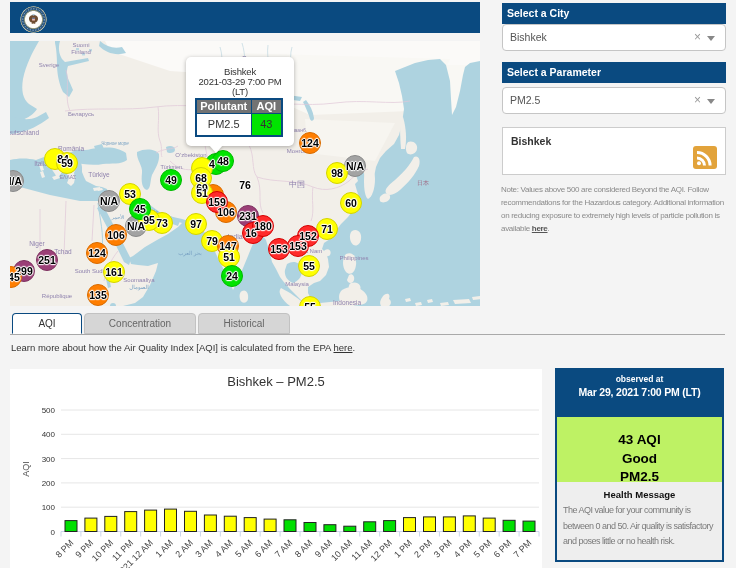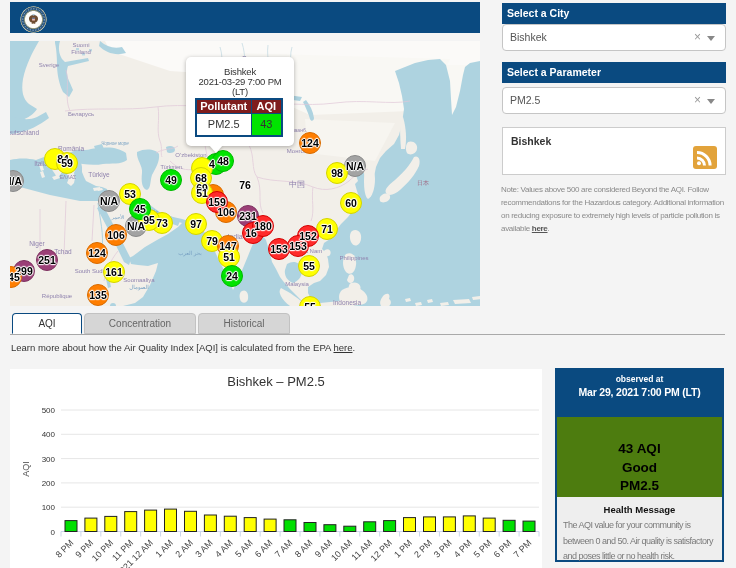--- a/index.html
+++ b/index.html
@@ -27,29 +27,29 @@
   #learn { left:11px; top:342px; font-size:9.5px; color:#333; }
   #learn a { color:#333; }
   
   #chart { left:10px; top:369px; width:532px; height:199px; background:#fff; }
   
   #cc { left:555px; top:368px; width:169px; height:194px; background:#eee; border:2px solid #0a4a80; }
   #cc .hd { background:#0a4a80; color:#fff; text-align:center; padding-top:4px; height:47px; }
   #cc .hd .l1 { font-size:10.5px; line-height:14px; font-weight:bold; margin-top:2px; }
   #cc .hd .l2 { font-size:8.5px; line-height:11px; font-weight:bold; }
   #cc .hd .l3 { font-size:10.5px; letter-spacing:-0.2px; line-height:14px; font-weight:bold; }
-  #cc .green { background:#4d7c0f; height:80px; text-align:center; color:#000; font-weight:bold; font-size:13.5px; padding-top:23px; line-height:18.5px; }
+  #cc .green { background:#bef264; height:65px; text-align:center; color:#000; font-weight:bold; font-size:13.5px; padding-top:14px; line-height:18.5px; }
   #cc .hm { text-align:center; font-size:9.5px; font-weight:bold; color:#111; margin-top:7px; }
   #cc .ht { font-size:9px; letter-spacing:-0.5px; color:#7a7a7a; margin:3px 5px 0 6px; line-height:15.5px; }
   
   #popup { left:186px; top:57px; width:108px; height:89px; background:#fff; border-radius:5px; box-shadow:0 1px 4px rgba(0,0,0,0.3); z-index:10; text-align:center; font-size:9.5px; letter-spacing:-0.2px; color:#333; line-height:10.2px; }
   #popup .tail { position:absolute; left:23px; top:88px; width:0; height:0; border-left:7px solid transparent; border-right:7px solid transparent; border-top:8px solid #fff; filter:drop-shadow(0 2px 1px rgba(0,0,0,0.15)); }
   #ptable { position:absolute; left:9px; top:41px; width:88px; border-collapse:collapse; }
   #ptable { border:2px solid #0a4a80; } #ptable td { border:1px solid #0a4a80; font-size:11px; letter-spacing:0; }
-  #ptable .h { background:#7f1d1d; color:#fff; font-weight:bold; height:14px; }
+  #ptable .h { background:#737373; color:#fff; font-weight:bold; height:14px; }
   #ptable .b { height:23px; }
   
   .mk { position:absolute; width:22px; height:22px; border-radius:50%; }
   .mklab { position:absolute; width:22px; height:22px; text-align:center; font-size:10.5px; font-weight:bold; color:#000; line-height:22px; text-shadow:0 0 2px #fff,0 0 2px #fff,0 -1px 1px #fff,0 1px 1px #fff,1px 0 1px #fff,-1px 0 1px #fff; }
   .g { background:#00e400; border:1px solid #00b800; }
   .y { background:#ffff00; border:1px solid #d4d400; }
   .o { background:#ff7e00; border:1px solid #d86b00; }
   .r { background:#ff2a2a; border:1px solid #d40000; }
   .p { background:#9b3f77; border:1px solid #7e3260; color:#000; }
   .n { background:#a3a3a3; border:1px solid #8a8a8a; }

